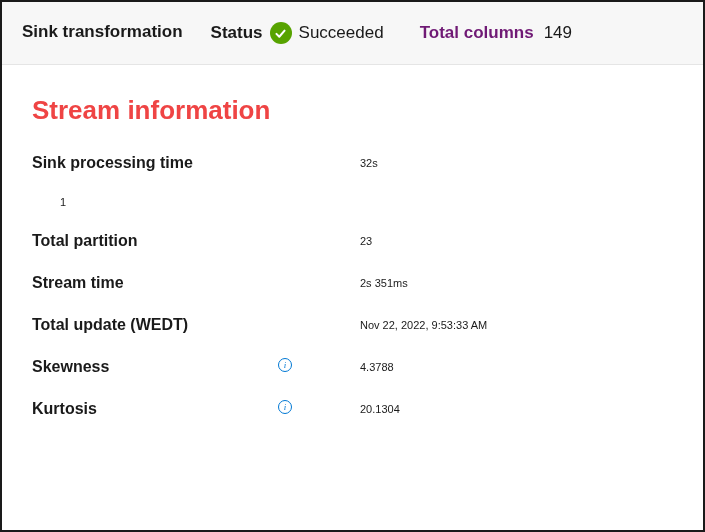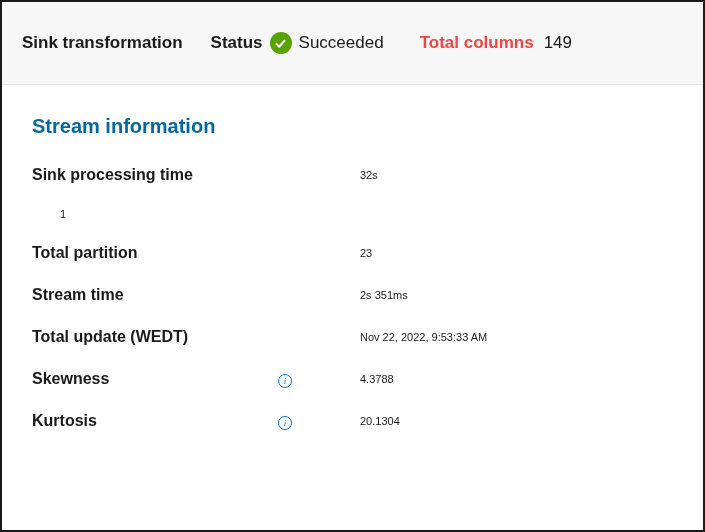--- a/index.html
+++ b/index.html
@@ -10,22 +10,21 @@
     body {
       font-family: "Segoe UI", -apple-system, BlinkMacSystemFont, sans-serif;
       background: #ffffff;
       width: 705px;
       height: 532px;
       border: 2px solid #1a1a1a;
       overflow: hidden;
     }
     .header-bar {
       display: flex;
-      align-items: center;
-      padding: 30px 20px;
+      padding: 20px 20px;
       background: #f7f7f7;
       border-bottom: 1px solid #e5e5e5;
       gap: 28px;
     }
     .header-label {
       font-size: 17px;
       font-weight: 600;
       color: #1a1a1a;
     }
     .status-group {
@@ -54,45 +53,45 @@
     }
     .columns-group {
       display: flex;
       align-items: center;
       gap: 10px;
       margin-left: 8px;
     }
     .columns-label {
       font-size: 17px;
       font-weight: 600;
-      color: #ef4444;
+      color: #701a75;
     }
     .columns-value {
       font-size: 17px;
       color: #1a1a1a;
       font-weight: 400;
     }
     .content {
       padding: 30px 30px 20px 30px;
     }
     .section-title {
-      font-size: 20px;
+      font-size: 26px;
       font-weight: 700;
-      color: #0369a1;
+      color: #ef4444;
       margin-bottom: 28px;
     }
     .info-row {
       display: flex;
       align-items: center;
       margin-bottom: 24px;
     }
     .info-label-wrap {
       width: 300px;
       display: flex;
-      align-items: flex-end;
+      align-items: flex-start;
       gap: 8px;
     }
     .info-label {
       font-size: 16px;
       font-weight: 600;
       color: #1a1a1a;
     }
     .info-icon {
       width: 14px;
       height: 14px;

